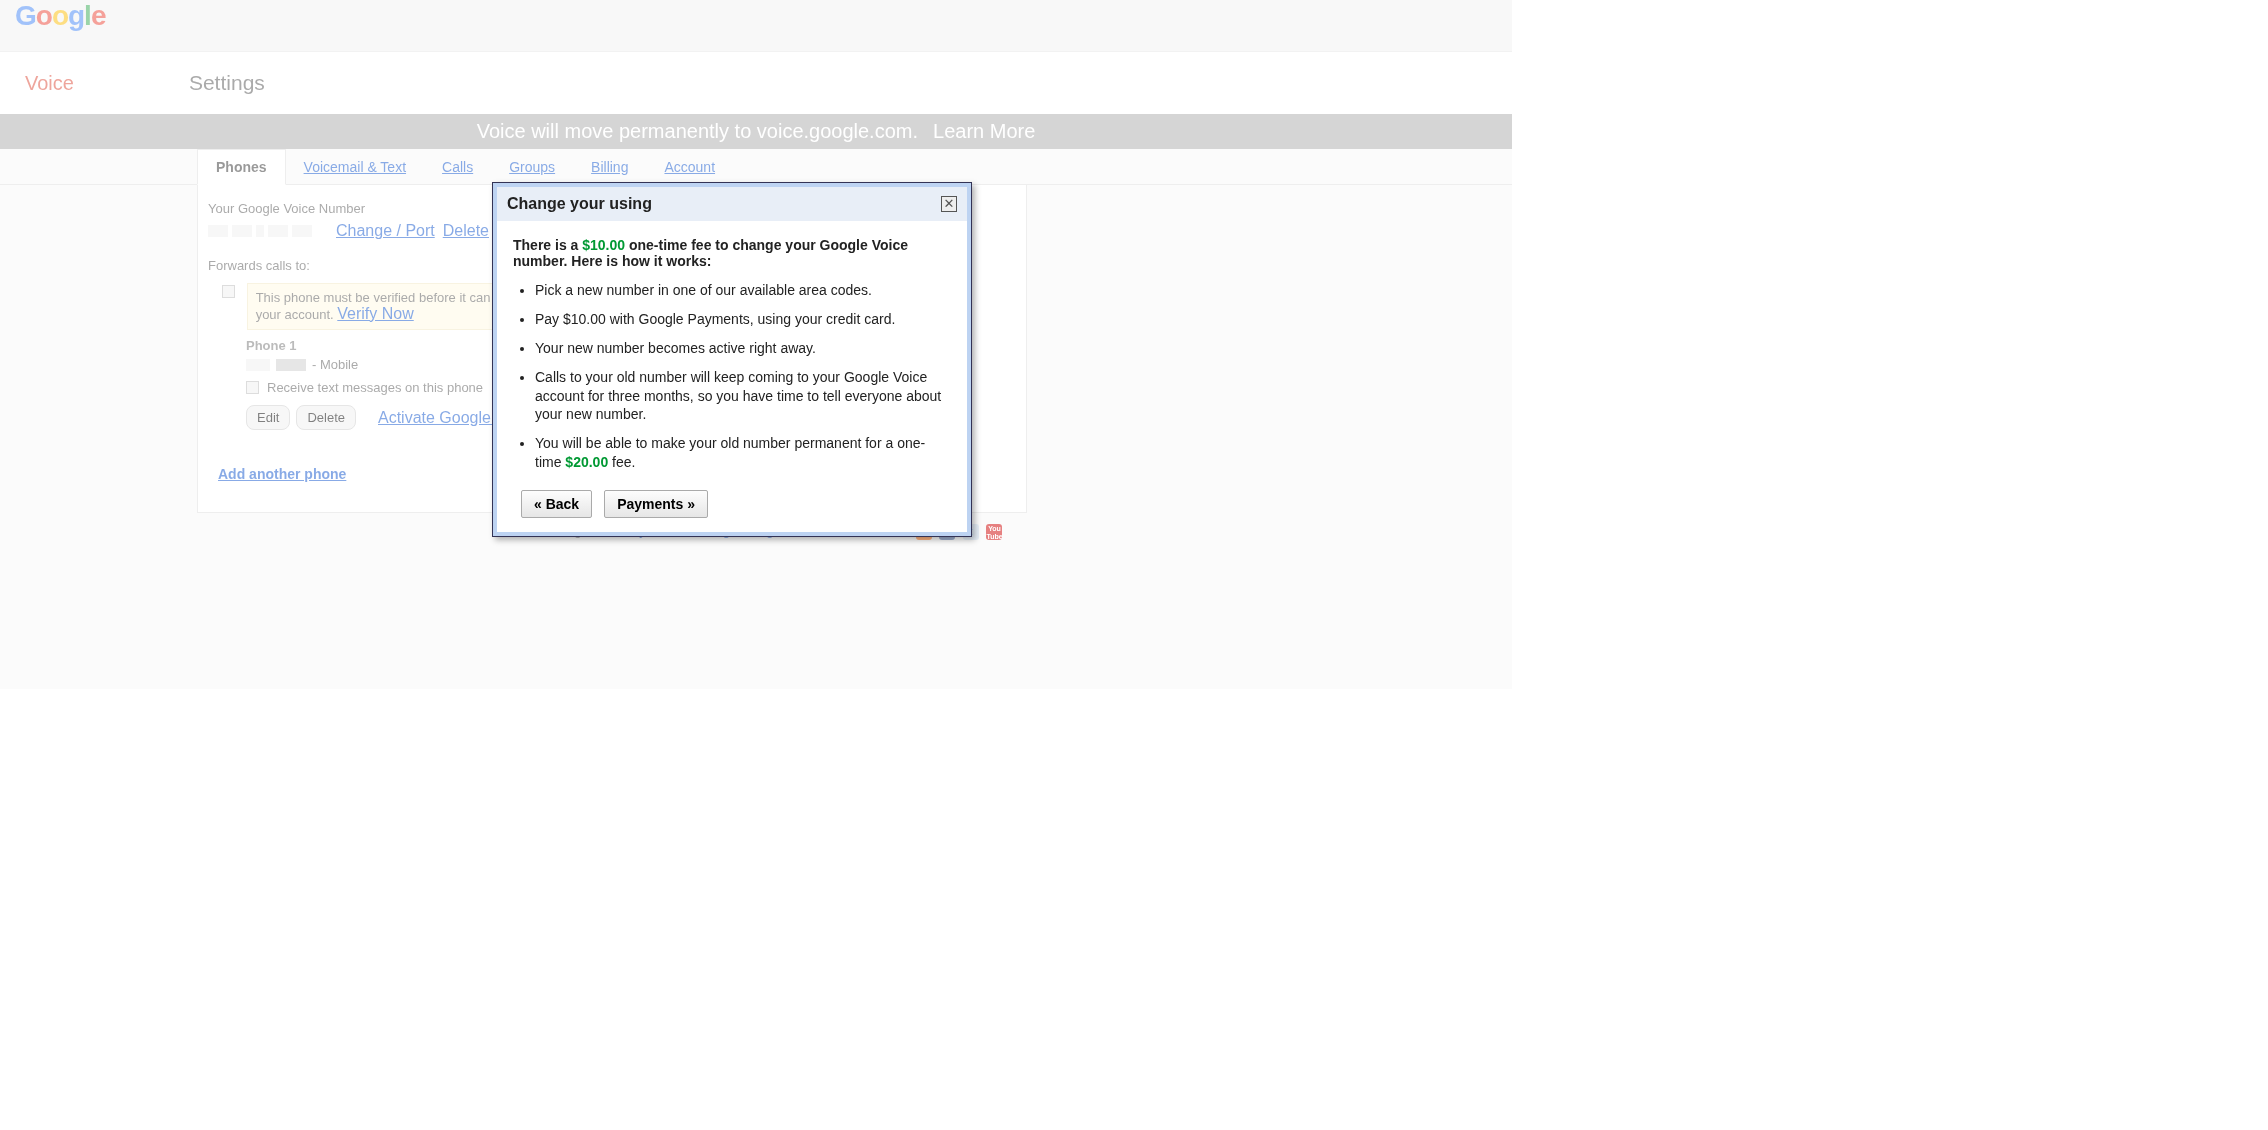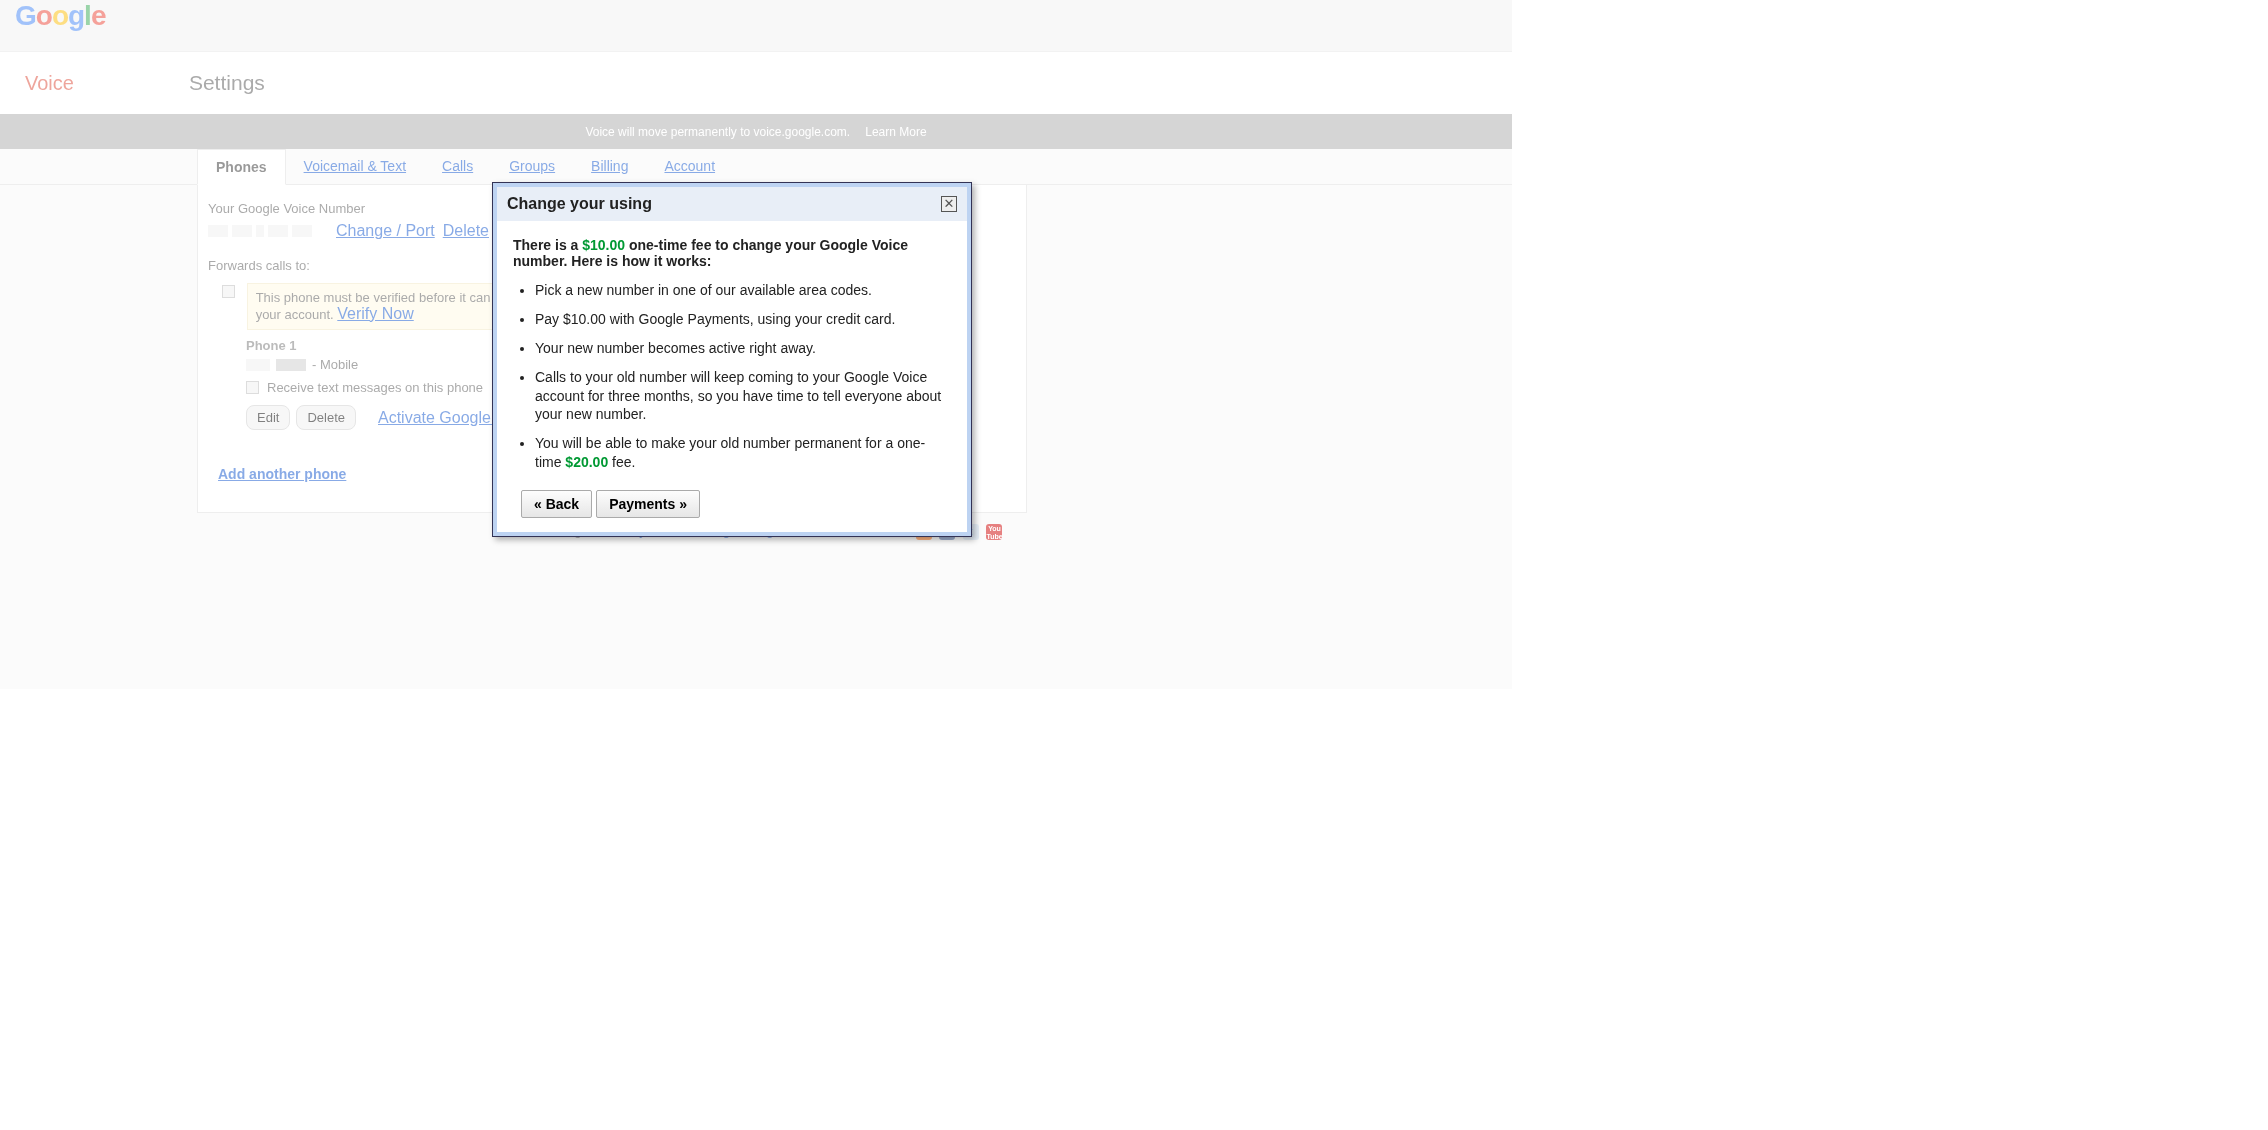--- a/index.html
+++ b/index.html
@@ -14,26 +14,26 @@
   .glogo span:nth-child(4){color:#4285F4}
   .glogo span:nth-child(5){color:#34A853}
   .glogo span:nth-child(6){color:#EA4335}
 
   
   .title-row { display: flex; align-items: center; height: 62px; padding-left: 25px; }
   .voice-link { color: #DD4B39; font-size: 20px; margin-right: 115px; }
   .settings-title { color: #555; font-size: 21px; }
 
   
-  .banner { background: #aaa; color: #fff; height: 35px; display: flex; align-items: center; justify-content: center; font-size: 12px; gap: 15px; }
+  .banner { background: #aaa; color: #fff; height: 35px; display: flex; align-items: center; justify-content: center; font-size: 20px; gap: 15px; }
   .banner .learn { color: #fff; }
 
   
   .content-area { background: #f6f6f6; min-height: 540px; position: relative; }
-  .tabs { display: flex; padding-left: 197px; border-bottom: 1px solid #ddd; }
+  .tabs { display: flex; align-items: flex-end; padding-left: 197px; border-bottom: 1px solid #ddd; }
   .tab { padding: 9px 18px; font-size: 14px; color: #1155CC; cursor: pointer; text-decoration: underline; }
   .tab.active { background: #fff; border: 1px solid #ddd; border-bottom: 1px solid #fff; color: #333; font-weight: bold; text-decoration: none; margin-bottom: -1px; }
 
   
   .phones-panel { background: #fff; margin-left: 197px; width: 830px; padding: 16px 0 30px 0; border: 1px solid #ddd; border-top: none; }
   .section-label { color: #555; font-size: 13px; margin: 0 0 6px 0; }
   .pp-row { padding-left: 10px; }
   .num-row { display: flex; align-items: center; gap: 8px; margin-bottom: 18px; }
   .blurred { display: inline-flex; gap: 4px; }
   .blurred div { background: #eee; height: 12px; }
@@ -66,21 +66,21 @@
   
   .modal { position: absolute; left: 492px; top: 182px; width: 480px; background: #fff; border: 1px solid #335; box-shadow: 3px 3px 6px rgba(0,0,0,0.3); z-index: 10; }
   .modal-hd { background: #E8EEF7; border: 4px solid #BDD3F2; border-bottom: none; padding: 8px 10px; display: flex; justify-content: space-between; align-items: center; }
   .modal-hd h2 { font-size: 16px; font-weight: bold; }
   .close-x { width: 16px; height: 16px; border: 1px solid #555; color: #555; font-size: 13px; line-height: 14px; text-align: center; cursor: pointer; background: #eee; }
   .modal-body { border: 4px solid #BDD3F2; border-top: none; padding: 16px 16px 14px 16px; font-size: 14px; }
   .modal-body .intro { font-weight: bold; margin-bottom: 12px; }
   .green { color: #009933; }
   .modal-body ul { margin: 0 0 18px 22px; }
   .modal-body li { margin-bottom: 10px; line-height: 1.35; }
-  .modal-btns { display: flex; gap: 4px; padding-left: 8px; }
+  .modal-btns { display: flex; gap: 12px; padding-left: 8px; }
   .modal-btn { background: linear-gradient(#fdfdfd,#e6e6e6); border: 1px solid #aaa; padding: 5px 12px; font-size: 14px; font-weight: bold; cursor: pointer; border-radius: 2px; }
 </style>
 </head>
 <body>
 
 <div class="top-bar">
   <div class="glogo">
     <span>G</span><span>o</span><span>o</span><span>g</span><span>l</span><span>e</span>
   </div>
 </div>

